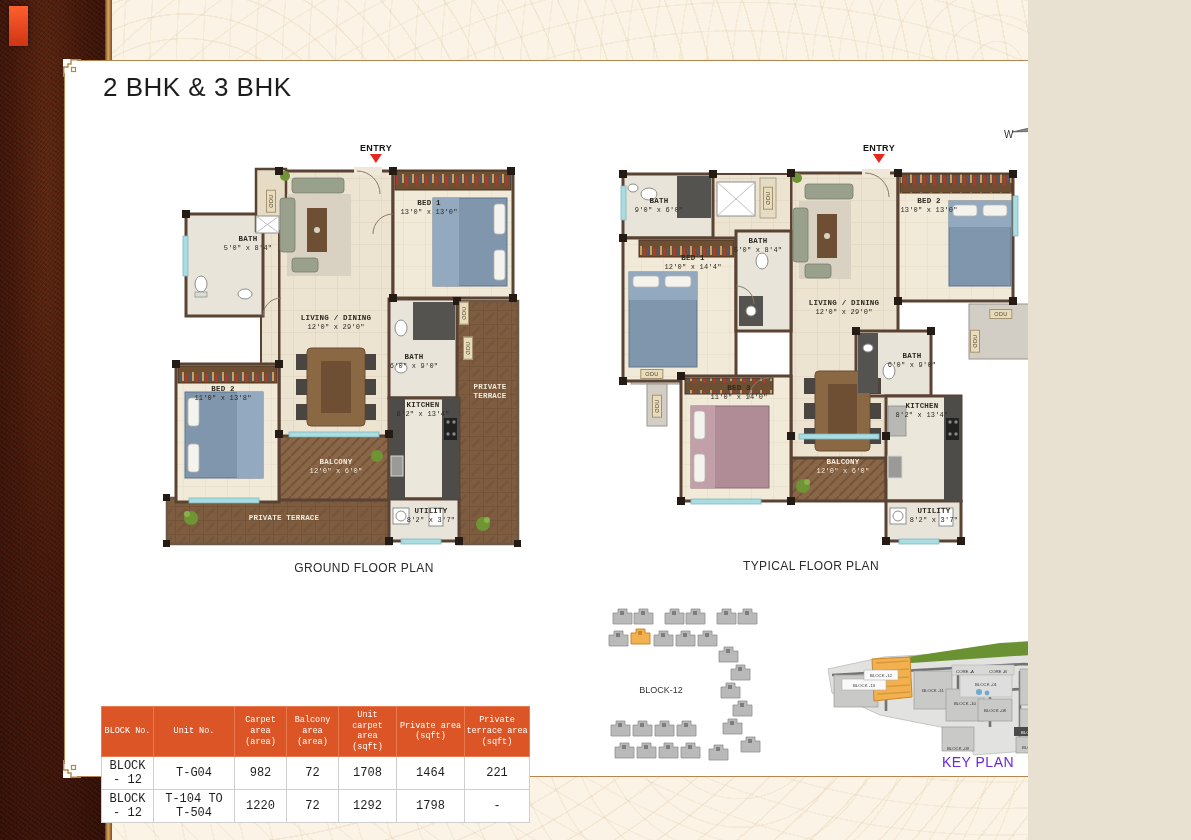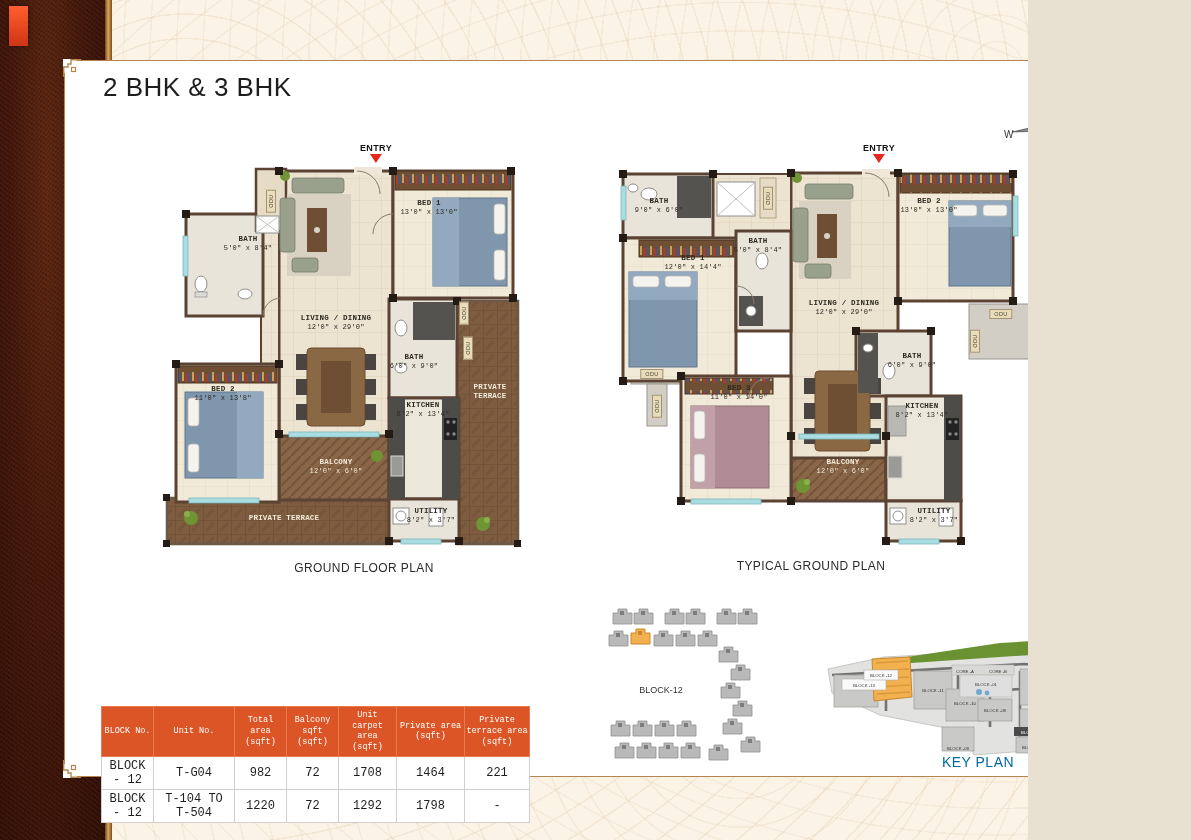--- a/index.html
+++ b/index.html
@@ -48,21 +48,21 @@
   .plan-caption{position:absolute;transform:translateX(-50%);font-size:12px;color:#2b2b2b;
     letter-spacing:.4px;white-space:nowrap;}
   .area-table{position:absolute;left:36px;top:645px;border-collapse:collapse;table-layout:fixed;font-family:Liberation Mono, monospace;}
   .area-table th{background:#dc5526;color:#fff;font-weight:400;font-size:8.5px;line-height:1.25;
     padding:3px 1px;border:1px solid #e97a50;text-align:center;}
   .area-table td{font-size:12px;color:#1e1e1e;padding:2px 2px;border:1px solid #cfcfcf;
     text-align:center;background:#fff;}
   .block-diagram{position:absolute;left:534px;top:540px;}
   .key-plan{position:absolute;left:759px;top:570px;}
   .key-caption{position:absolute;left:913px;top:693px;transform:translateX(-50%);
-    font-size:14px;color:#0369a1;letter-spacing:.5px;}
+    font-size:14px;color:#6d28d9;letter-spacing:.5px;}
 </style>
 </head>
 <body>
 
 <svg width="0" height="0" style="position:absolute">
   <defs>
     <pattern id="wood" width="10" height="10" patternUnits="userSpaceOnUse">
       <rect width="10" height="10" fill="#8a6648"></rect>
       <path d="M0 10 L10 0" stroke="#76543a" stroke-width="2"></path>
     </pattern>
@@ -482,39 +482,39 @@
       <div class="rlabel" style="left:315px;top:360px;">
         <div>UTILITY</div>
         <div class="dims">8'2" x 3'7"</div>
       </div>
       <div class="odu" style="left:33px;top:218px;">ODU</div>
       <div class="odu vert" style="left:38px;top:250px;">ODU</div>
       <div class="odu" style="left:382px;top:158px;">ODU</div>
       <div class="odu vert" style="left:356px;top:185px;">ODU</div>
       <div class="odu vert" style="left:149px;top:42px;">ODU</div>
 
-      <div class="plan-caption" style="left:192px;top:403px;">TYPICAL GROUND PLAN</div>
+      <div class="plan-caption" style="left:192px;top:403px;">TYPICAL FLOOR PLAN</div>
     </div>
 
     <table class="area-table">
       <colgroup>
         <col style="width:52px">
           <col style="width:81px">
           <col style="width:52px">
           <col style="width:52px">
         <col style="width:58px">
           <col style="width:68px">
           <col style="width:65px">
       </colgroup>
       <thead>
         <tr>
           <th>BLOCK No.</th>
           <th>Unit No.</th>
-          <th>Total area (sqft)</th>
-          <th>Balcony sqft (sqft)</th>
+          <th>Carpet area (area)</th>
+          <th>Balcony area (area)</th>
           <th>Unit carpet area (sqft)</th>
           <th>Private area (sqft)</th>
           <th>Private terrace area (sqft)</th>
         </tr>
       </thead>
       <tbody>
         <tr>
           <td>BLOCK - 12</td>
           <td>T-G04</td>
           <td>982</td>

